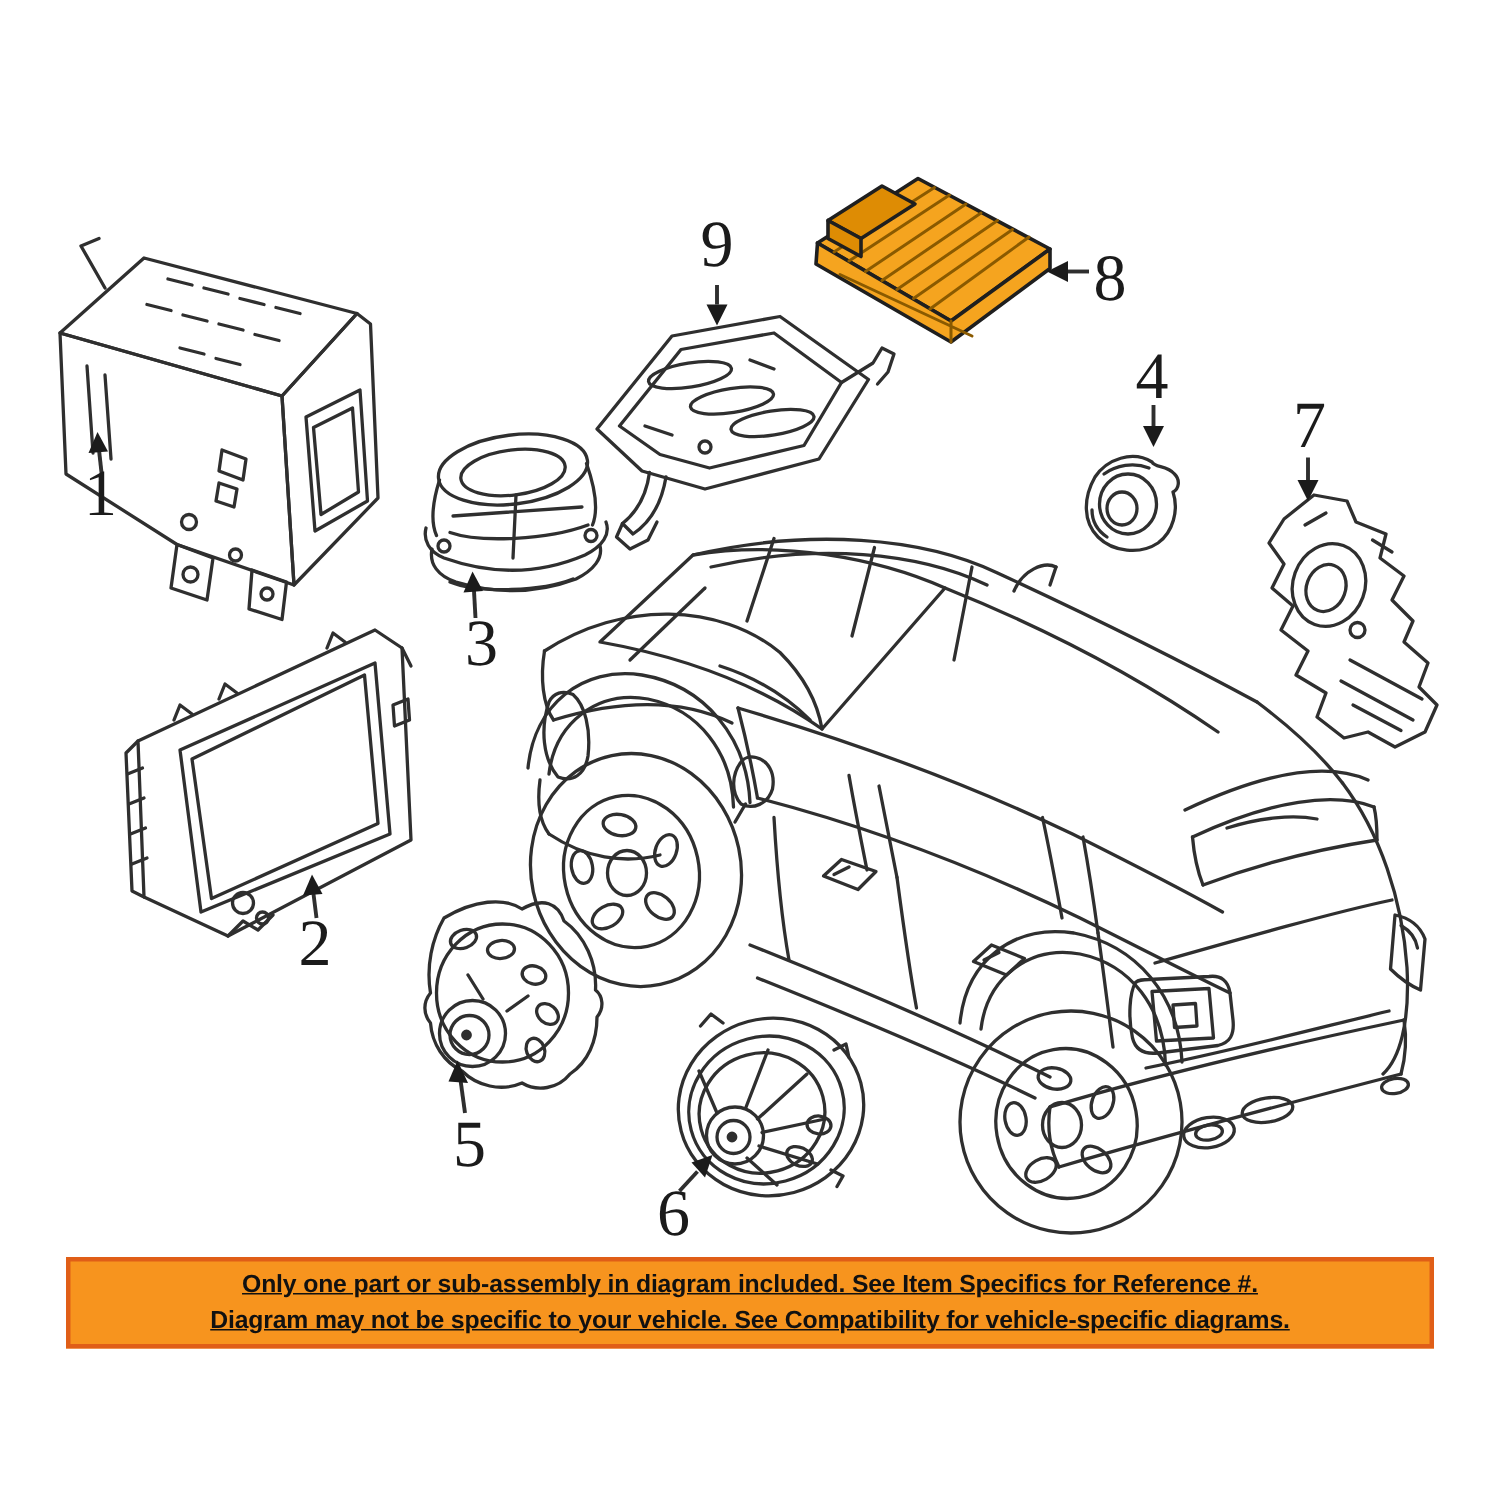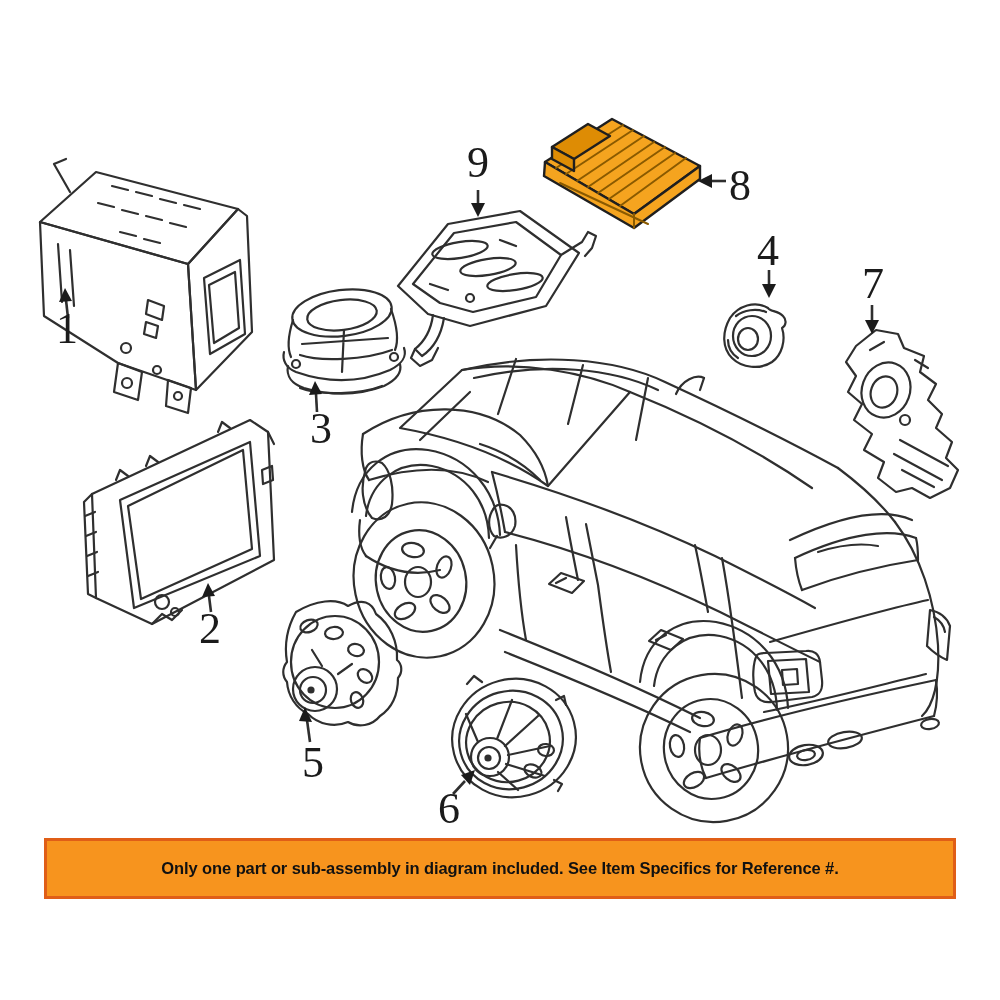--- a/index.html
+++ b/index.html
@@ -13,21 +13,21 @@
     font-family:"Liberation Serif", serif; font-size:44px;
     fill:#1b1b1b; stroke:none; text-anchor:middle;
   }
   .arrowline { stroke-width:2.6; fill:none; }
   .arrowhead { fill:#1b1b1b; stroke:none; }
   .banner {
     position:absolute; left:44px; top:838px; width:912px; height:61px;
     box-sizing:border-box; border:3px solid;
     display:flex; flex-direction:column; justify-content:center; align-items:center;
     font-weight:bold; font-size:16.5px; line-height:1.45; letter-spacing:-0.1px;
-    text-align:center; white-space:nowrap;
+    text-align:center; white-space:nowrap;text-decoration:underline;
   }
 </style>
 </head>
 <body>
 
 <div class="stage">
 
   <svg class="diagram" viewBox="0 0 1000 1000">
 
     <g class="sketch" stroke="#2F2F2F">
@@ -306,15 +306,16 @@
       <g stroke="#2F2F2F">
         <path class="arrowline" d="M 478,190 L 478,203"></path>
         <polygon class="arrowhead" points="478,217 471,203 485,203"></polygon>
         <text class="callout-num" x="478" y="177">9</text>
       </g>
     </g>
   </svg>
 
   <div class="banner" style="background-color: rgb(247, 148, 30); border-color: rgb(224, 94, 23); color: rgb(17, 17, 17);">
     <div>Only one part or sub-assembly in diagram included. See Item Specifics for Reference #.</div>
+    <div>Diagram may not be specific to your vehicle. See Compatibility for vehicle-specific diagrams.</div>
   </div>
 
 </div>
 
 </body></html>

